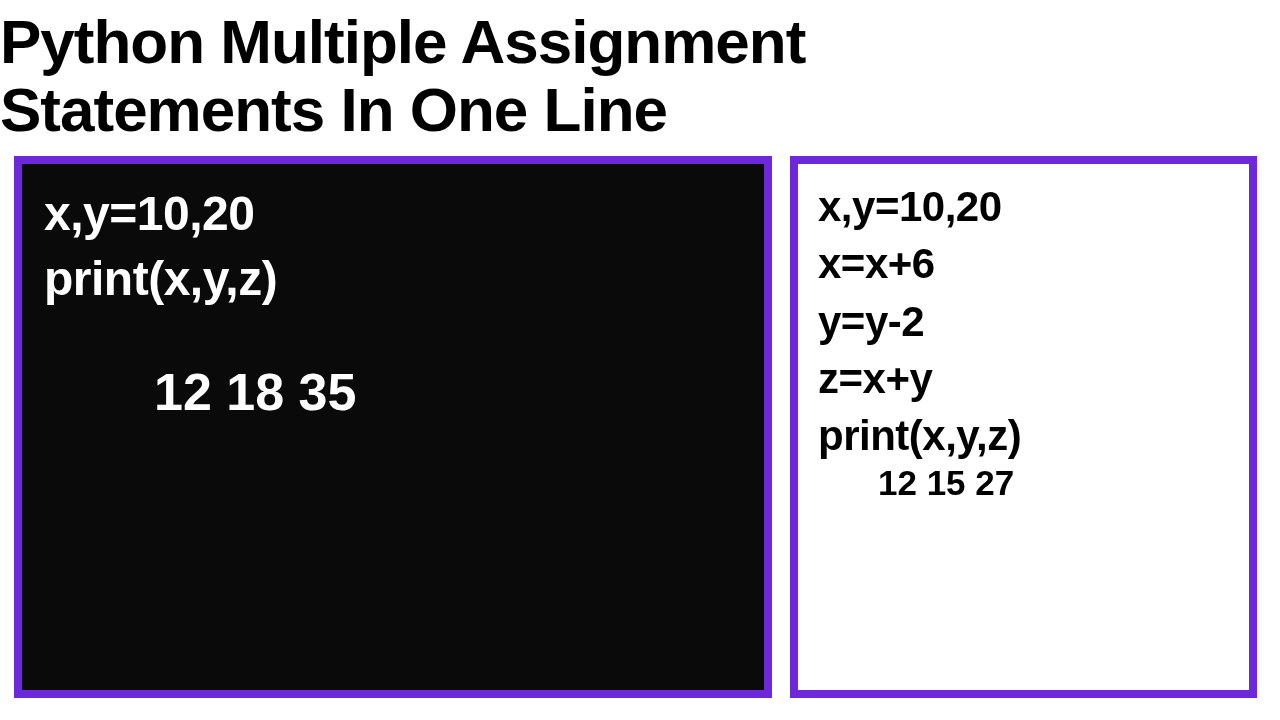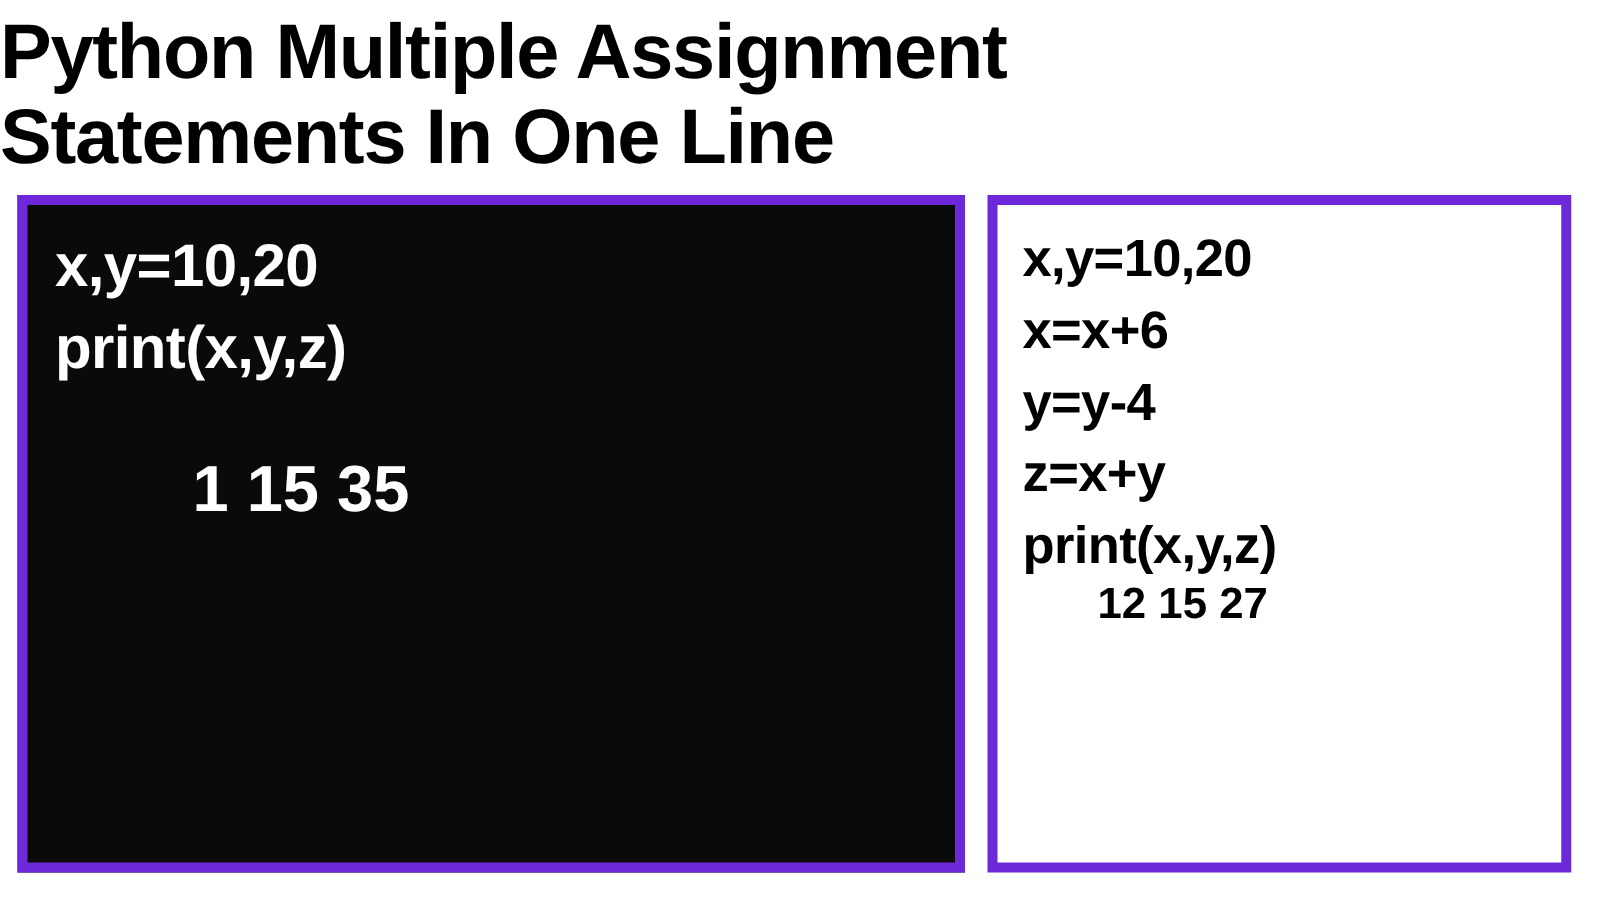--- a/index.html
+++ b/index.html
@@ -74,23 +74,23 @@
 
 <div class="title">
   <div>Python Multiple Assignment</div>
   <div>Statements In One Line</div>
 </div>
 
 <div class="panels">
   <div class="panel panel-left">
     <div class="code-line-left">x,y=10,20</div>
     <div class="code-line-left">print(x,y,z)</div>
-    <div class="output-left">1 15 35</div>
+    <div class="output-left">12 18 35</div>
   </div>
   <div class="panel panel-right">
     <div class="code-line-right">x,y=10,20</div>
     <div class="code-line-right">x=x+6</div>
-    <div class="code-line-right">y=y-4</div>
+    <div class="code-line-right">y=y-2</div>
     <div class="code-line-right">z=x+y</div>
     <div class="code-line-right">print(x,y,z)</div>
     <div class="output-right">12 15 27</div>
   </div>
 </div>
 
 </body></html>

